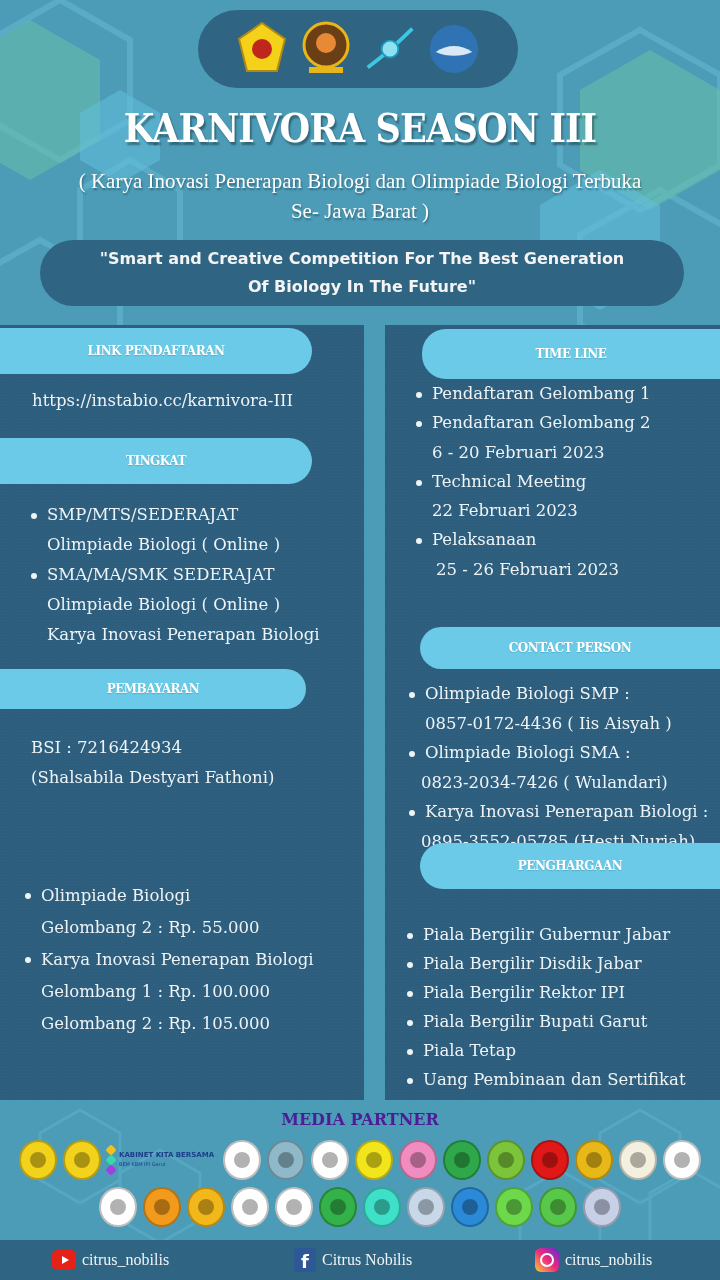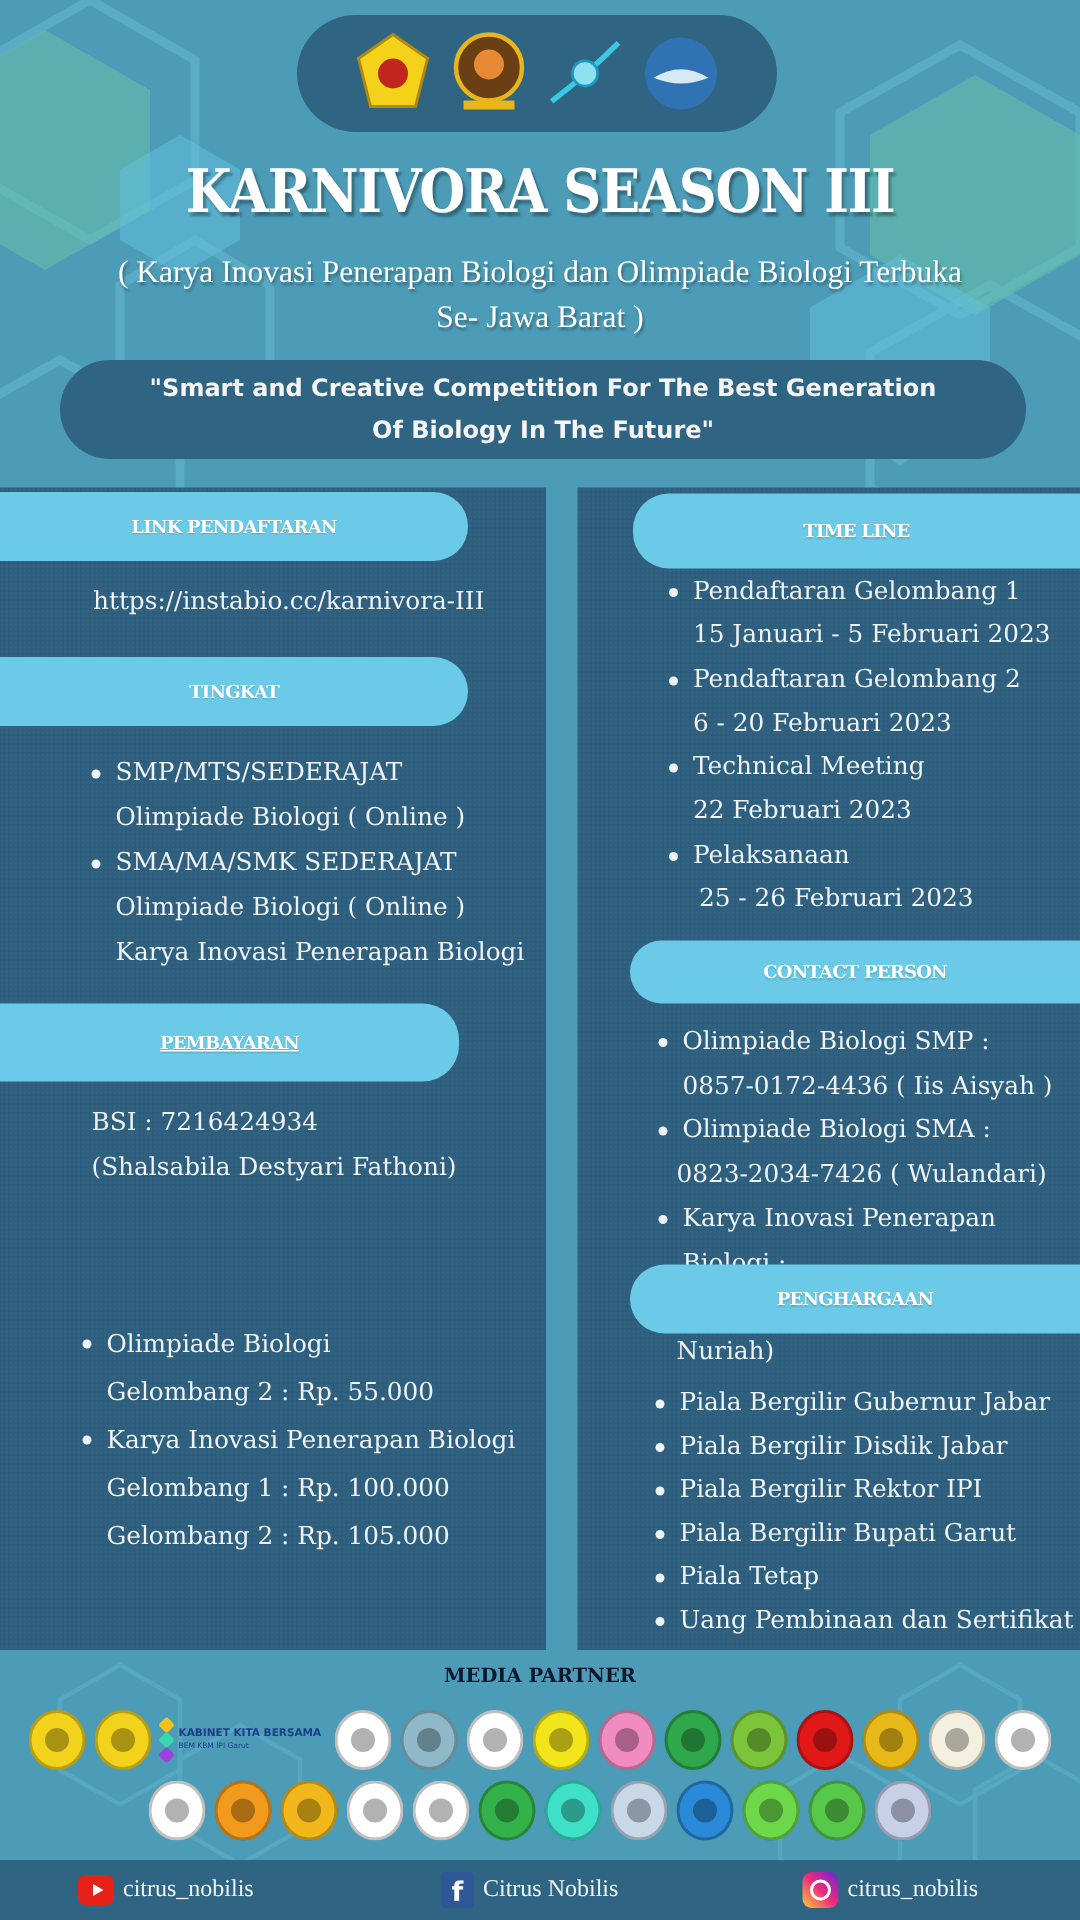--- a/index.html
+++ b/index.html
@@ -47,32 +47,31 @@
     position: absolute; background: #6acae7; color: #ffffff;
     font-family: "DejaVu Serif", serif; font-weight: bold; font-size: 12px;
     display: flex; align-items: center; justify-content: center;
     text-shadow: 0 1px 1px rgba(0,0,0,0.15); letter-spacing: -0.5px;
   }
   .panel.left .section-head { left: 0; border-radius: 0 24px 24px 0; }
   .panel.right .section-head { right: 0; border-radius: 24px 0 0 24px; }
   .body-text {
     position: absolute; font-family: "DejaVu Serif", serif; font-size: 16.5px; color: #eef3f6;
     line-height: 30px;
-    margin-left: 30px;
   }
   ul.blist { list-style: none; }
   ul.blist li { position: relative; padding-left: 20px; }
   ul.blist li::before {
     content: ""; position: absolute; left: 4px; top: 13px; width: 6px; height: 6px;
     background: #eef3f6; border-radius: 50%;
   }
   .sub { display: block; }
   .media-title {
     position: absolute; left: 0; top: 1110px; width: 720px; text-align: center;
-    font-family: "DejaVu Serif", serif; font-weight: bold; font-size: 13px; color: #0f172a;
+    font-family: "DejaVu Serif", serif; font-weight: bold; font-size: 16px; color: #4c1d95;
     z-index: 2;
   }
   .partners {
     position: absolute; left: 0; width: 720px; display: flex; justify-content: center;
     align-items: center; gap: 6px; z-index: 2;
   }
   .partner {
     width: 38px; height: 40px; border-radius: 50%; border: 2px solid rgba(0,0,0,0.25);
     display: flex; align-items: center; justify-content: center;
   }
@@ -173,21 +172,21 @@
       <span class="sub">SMP/MTS/SEDERAJAT</span>
       <span class="sub">Olimpiade Biologi ( Online )</span>
     </li>
     <li>
       <span class="sub">SMA/MA/SMK SEDERAJAT</span>
       <span class="sub">Olimpiade Biologi ( Online )</span>
       <span class="sub">Karya Inovasi Penerapan Biologi</span>
     </li>
   </ul>
 
-  <div class="section-head" style="top:344px;width:306px;height:52px;text-decoration:underline;">PEMBAYARAN</div>
+  <div class="section-head" style="top:344px;width:306px;height:40px;">PEMBAYARAN</div>
   <div class="body-text" style="left:31px;top:408px;">
     <span class="sub">BSI  : 7216424934</span>
     <span class="sub">(Shalsabila Destyari Fathoni)</span>
   </div>
 
   <ul class="blist body-text" style="left:21px;top:555px;line-height:32px;">
     <li>
       <span class="sub">Olimpiade Biologi</span>
       <span class="sub">Gelombang 2 : Rp. 55.000</span>
     </li>
@@ -197,21 +196,20 @@
       <span class="sub">Gelombang 2 : Rp. 105.000</span>
     </li>
   </ul>
 </div>
 
 <div class="panel right">
   <div class="section-head" style="top:4px;width:298px;height:50px;font-size:12px;">TIME LINE</div>
   <ul class="blist body-text" style="left:27px;top:54px;line-height:29.3px;">
     <li>
         <span class="sub">Pendaftaran Gelombang 1</span>
-        <span class="sub">15 Januari - 5 Februari 2023</span>
       </li>
     <li>
         <span class="sub">Pendaftaran Gelombang 2</span>
         <span class="sub">6 - 20 Februari 2023</span>
       </li>
     <li>
         <span class="sub">Technical Meeting</span>
         <span class="sub">22 Februari 2023</span>
       </li>
     <li>

